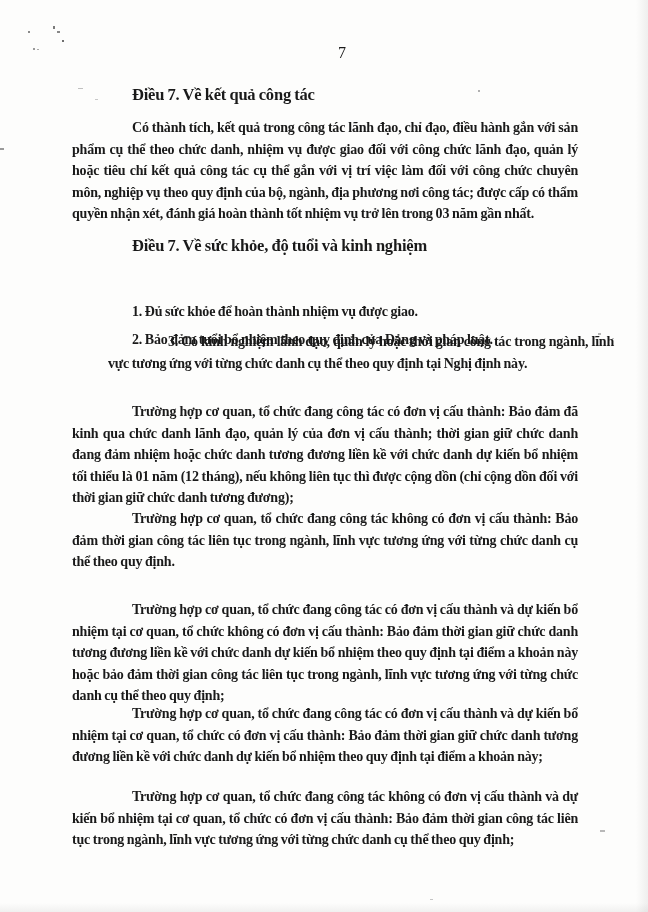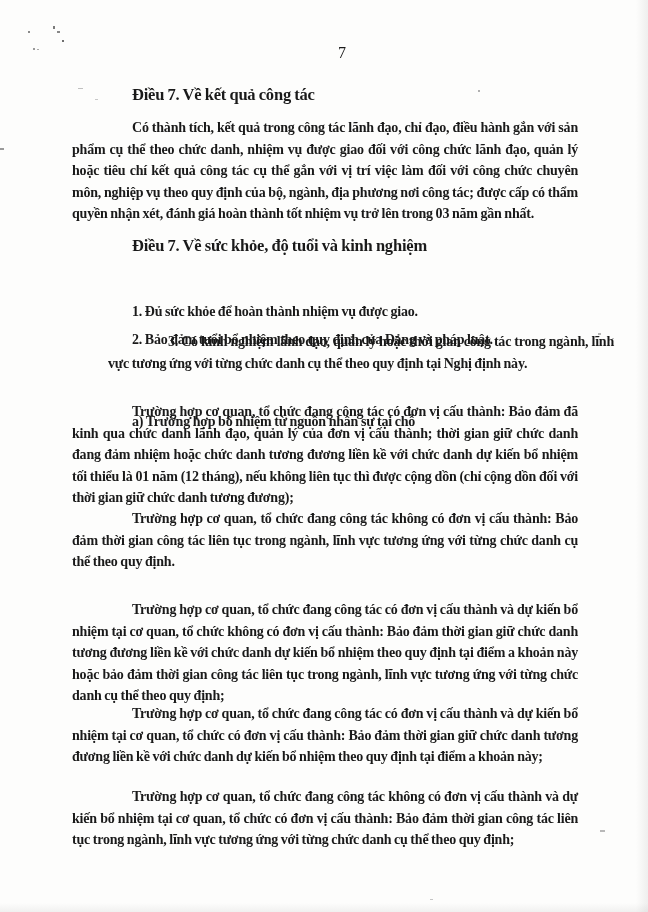--- a/index.html
+++ b/index.html
@@ -88,21 +88,20 @@
   <div class="pageno">7</div>
 
   <div class="block heading h1">Điều 7. Về kết quả công tác</div>
   <div class="block p1">Có thành tích, kết quả trong công tác lãnh đạo, chỉ đạo, điều hành gắn với sản phẩm cụ thể theo chức danh, nhiệm vụ được giao đối với công chức lãnh đạo, quản lý hoặc tiêu chí kết quả công tác cụ thể gắn với vị trí việc làm đối với công chức chuyên môn, nghiệp vụ theo quy định của bộ, ngành, địa phương nơi công tác; được cấp có thẩm quyền nhận xét, đánh giá hoàn thành tốt nhiệm vụ trở lên trong 03 năm gần nhất.</div>
 
   <div class="block heading h2">Điều 7. Về sức khỏe, độ tuổi và kinh nghiệm</div>
   <div class="block single it1">1. Đủ sức khỏe để hoàn thành nhiệm vụ được giao.</div>
   <div class="block single it2">2. Bảo đảm tuổi bổ nhiệm theo quy định của Đảng và pháp luật.</div>
   <div class="block it3">3. Có kinh nghiệm lãnh đạo, quản lý hoặc thời gian công tác trong ngành, lĩnh vực tương ứng với từng chức danh cụ thể theo quy định tại Nghị định này.</div>
 
-  <div class="block single pa">a) Trường hợp bổ nhiệm từ nguồn nhân sự tại chỗ</div>
   <div class="block pa1">Trường hợp cơ quan, tổ chức đang công tác có đơn vị cấu thành: Bảo đảm đã kinh qua chức danh lãnh đạo, quản lý của đơn vị cấu thành; thời gian giữ chức danh đang đảm nhiệm hoặc chức danh tương đương liền kề với chức danh dự kiến bổ nhiệm tối thiểu là 01 năm (12 tháng), nếu không liên tục thì được cộng dồn (chỉ cộng dồn đối với thời gian giữ chức danh tương đương);</div>
   <div class="block pa2">Trường hợp cơ quan, tổ chức đang công tác không có đơn vị cấu thành: Bảo đảm thời gian công tác liên tục trong ngành, lĩnh vực tương ứng với từng chức danh cụ thể theo quy định.</div>
 
   <div class="block pb1">Trường hợp cơ quan, tổ chức đang công tác có đơn vị cấu thành và dự kiến bổ nhiệm tại cơ quan, tổ chức không có đơn vị cấu thành: Bảo đảm thời gian giữ chức danh tương đương liền kề với chức danh dự kiến bổ nhiệm theo quy định tại điểm a khoản này hoặc bảo đảm thời gian công tác liên tục trong ngành, lĩnh vực tương ứng với từng chức danh cụ thể theo quy định;</div>
   <div class="block pb2">Trường hợp cơ quan, tổ chức đang công tác có đơn vị cấu thành và dự kiến bổ nhiệm tại cơ quan, tổ chức có đơn vị cấu thành: Bảo đảm thời gian giữ chức danh tương đương liền kề với chức danh dự kiến bổ nhiệm theo quy định tại điểm a khoản này;</div>
   <div class="block pb3">Trường hợp cơ quan, tổ chức đang công tác không có đơn vị cấu thành và dự kiến bổ nhiệm tại cơ quan, tổ chức có đơn vị cấu thành: Bảo đảm thời gian công tác liên tục trong ngành, lĩnh vực tương ứng với từng chức danh cụ thể theo quy định;</div>
 
   <div class="speck" style="left:28px;top:31px;width:2px;height:2px;background:#8a8a8a;"></div>
   <div class="speck" style="left:53px;top:26px;width:2px;height:3px;background:#7a7a7a;"></div>
   <div class="speck" style="left:57px;top:31px;width:3px;height:2px;background:#888;"></div>

